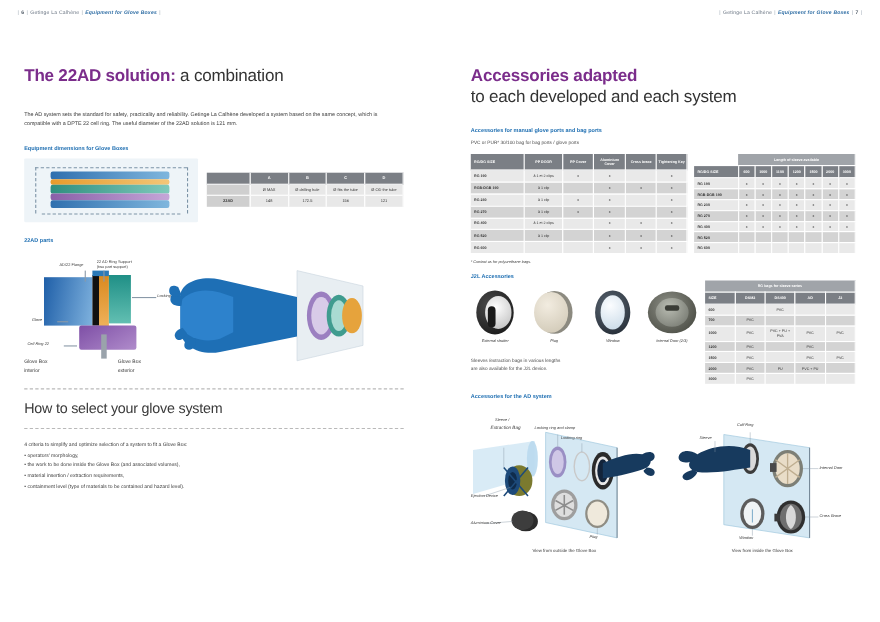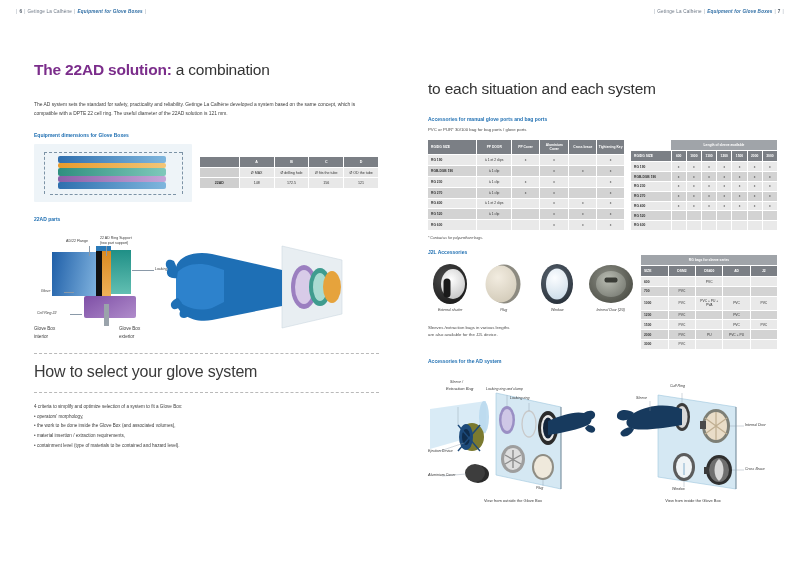--- a/index.html
+++ b/index.html
@@ -12,21 +12,21 @@
 
   
   .runhead{position:absolute;top:9px;font-size:4.6px;color:#6b7684;letter-spacing:.2px;white-space:nowrap;}
   .runhead .sep{color:#9aa5b1;margin:0 2px;}
   .runhead .pg{font-weight:bold;color:#4a5561;}
   .runhead .it{font-style:italic;color:#2e6da4;font-weight:bold;}
   .rh-left{left:14px;}
   .rh-right{right:14px;}
 
   
-  .colL{position:absolute;left:34px;top:60px;width:345px;}
+  .colL{position:absolute;left:22px;top:60px;width:345px;}
   .colR{position:absolute;left:428px;top:60px;width:350px;}
 
   h1.t{margin:0;font-size:15.5px;line-height:19px;font-weight:normal;color:#333;letter-spacing:-.2px;}
   h1.t .accent{color:#7b2d8b;font-weight:bold;}
 
   .body-copy{font-size:4.9px;line-height:8.6px;color:#3c3c3c;margin-top:22px;}
   .sub-blue{font-size:5px;font-weight:bold;color:#1f6fb2;margin-top:14px;}
   .cap-note{font-size:4.3px;color:#4a4a4a;margin-top:5px;}
 
   
@@ -58,21 +58,21 @@
   .cut .rod{position:absolute;left:52px;top:58px;width:5px;height:22px;background:#9aa3ab;}
   .cut .cap{position:absolute;left:44px;top:0;width:15px;height:5px;background:#2b7ab8;}
 
   .glv{position:absolute;left:130px;top:10px;width:200px;height:95px;}
   .lbl{position:absolute;font-size:3.6px;color:#3a3a3a;white-space:nowrap;}
   .lbl.it{font-style:italic;}
   .leader{position:absolute;background:#8a99a8;}
 
   
   .hr-dash{border:0;border-top:1px dashed #b9b9b9;margin:11px 0 9px 0;}
-  h2.t2{margin:0;font-size:16px;font-weight:normal;color:#3a3a3a;letter-spacing:-.2px;}
+  h2.t2{margin:0;font-size:13px;font-weight:normal;color:#3a3a3a;letter-spacing:-.2px;}
   .crit{font-size:4.6px;line-height:9.6px;color:#3c3c3c;}
   .crit .bullet{color:#3c3c3c;}
 
   
   .tbl-row{display:flex;gap:6px;margin-top:8px;}
   table.acc{border-collapse:collapse;font-size:3.3px;table-layout:fixed;}
   table.acc th{background:#7b7f85;color:#fff;font-weight:bold;text-align:center;padding:3px 1px;border-right:1px solid #fff;border-bottom:1px solid #fff;line-height:4.2px;}
   table.acc th.lead{text-align:left;padding-left:3px;}
   table.acc td{padding:2.4px 1px;text-align:center;border-right:1px solid #fff;border-bottom:1px solid #fff;color:#333;}
   table.acc td.lead{text-align:left;padding-left:3px;font-weight:bold;}
@@ -219,22 +219,22 @@
       <div><span class="bullet">•&nbsp;</span><span>operators' morphology,</span></div>
       <div><span class="bullet">•&nbsp;</span><span>the work to be done inside the Glove Box (and associated volumes),</span></div>
       <div><span class="bullet">•&nbsp;</span><span>material insertion / extraction requirements,</span></div>
       <div><span class="bullet">•&nbsp;</span><span>containment level (type of materials to be contained and hazard level).</span></div>
     </div>
   </div>
 
   <div class="colR">
 
     <h1 class="t">
-      <br>
-      <span>to each situation and each system</span>
+      <span class="accent">Accessories adapted</span><br>
+      <span>to each developed and each system</span>
     </h1>
 
     <div class="sub-blue" style="margin-top:18px">Accessories for manual glove ports and bag ports</div>
     <div class="cap-note">PVC or PUR* 30/100 bag for bag ports / glove ports</div>
 
     <div class="tbl-row">
 
       <table class="acc" style="width:197px">
         <thead>
             <tr>

